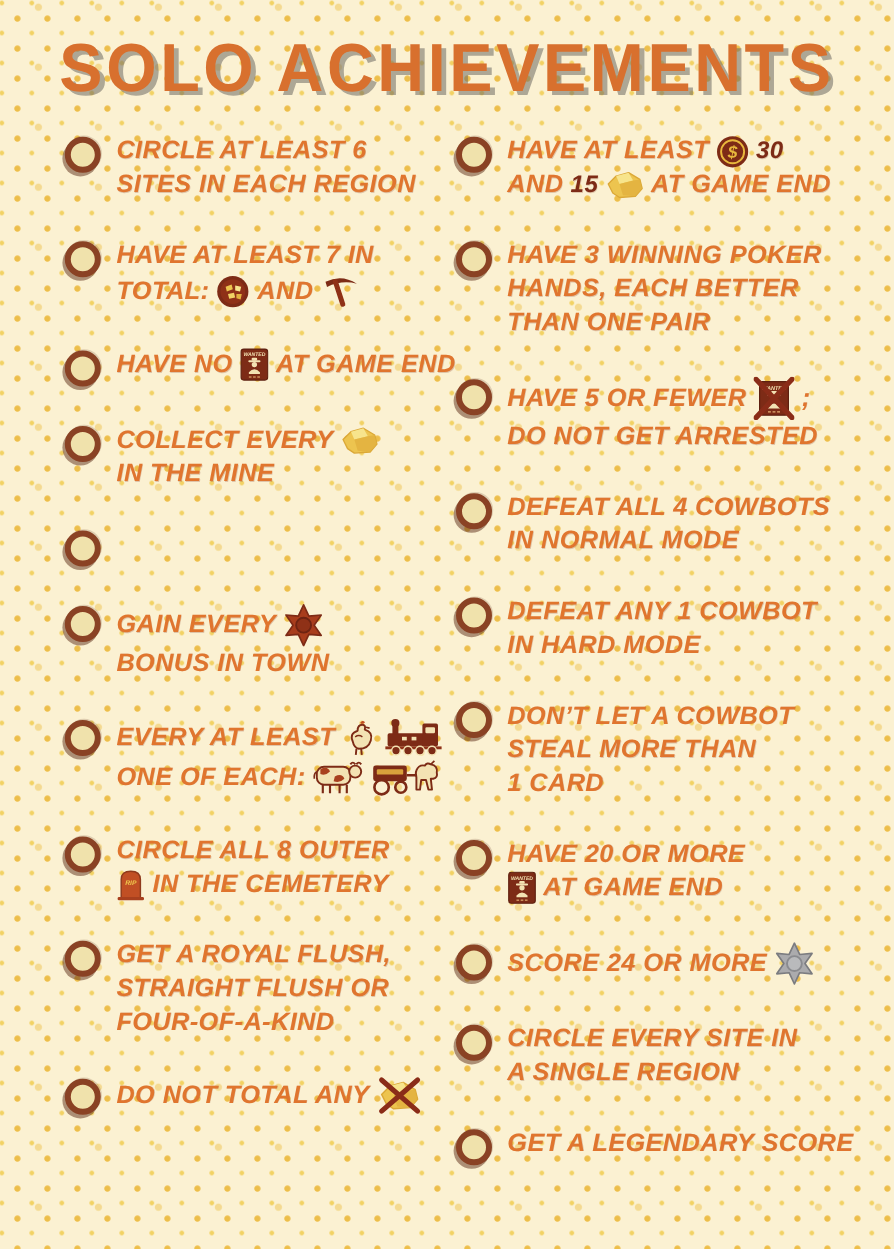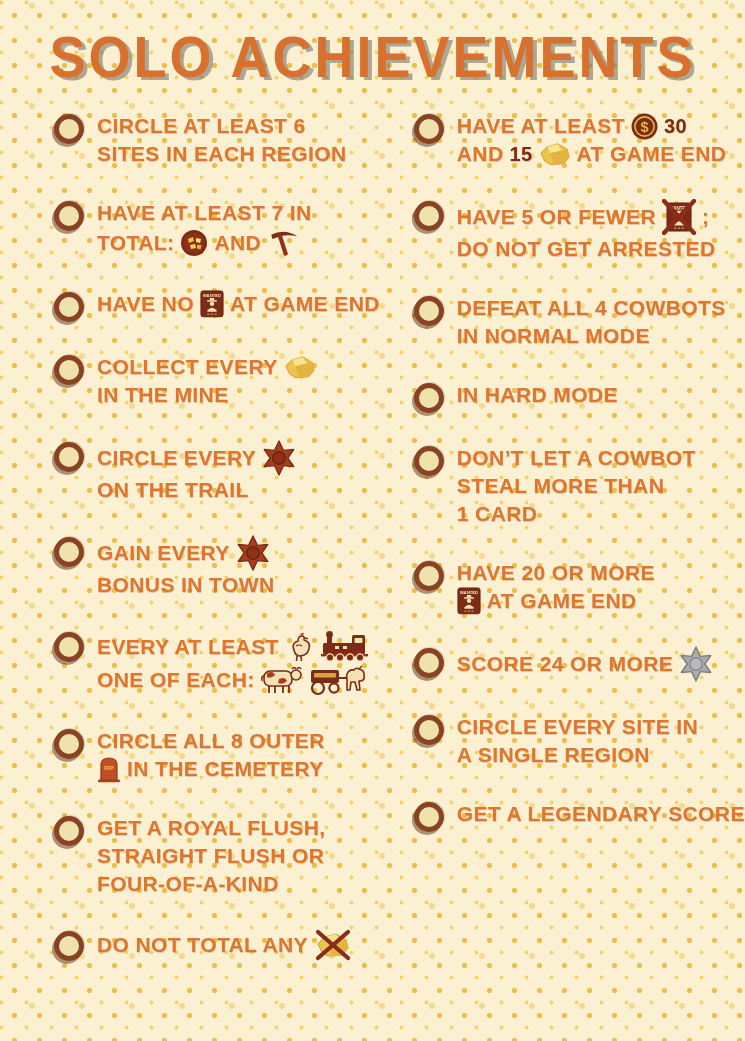--- a/index.html
+++ b/index.html
@@ -16,22 +16,23 @@
   }
   .title{
     margin:26px 0 24px 0;text-align:center;
     font-size:54px;font-weight:900;letter-spacing:3px;
     font-stretch:condensed;
     color:#D8702E;
     text-shadow:4px 3px 0 rgba(110,106,98,.55);
     transform:scaleY(1.05);
   }
   .columns{
-    display:grid;grid-template-columns:1fr 1fr;column-gap:34px;
+    display:grid;grid-template-columns:1fr 1fr;
     padding:0 54px;
+    font-style:italic;
   }
   .item{display:flex;align-items:flex-start;margin-bottom:31px;}
   .checkbox{
     flex:0 0 auto;width:20px;height:20px;border-radius:50%;
     border:5px solid #8A4224;background:#F0E2AC;
     box-shadow:-2px 3px 0 rgba(94,45,23,.5),1px -1px 0 rgba(94,45,23,.18);
     margin:2px 13px 0 0;cursor:pointer;
   }
   .lines{flex:1;}
   .line{display:flex;align-items:center;gap:6px;min-height:28px;}
@@ -127,34 +128,20 @@
                 </svg>
               </span>
             </div>
             <div class="line">
               <span class="t">IN THE MINE</span>
             </div>
           </div>
         </div>
         <div class="item">
           <span class="checkbox"></span>
-          <div class="lines">
-            <div class="line">
-              <span class="t">CIRCLE EVERY</span>
-              <span class="icon">
-                <svg width="34" height="36" viewBox="0 0 34 36">
- <polygon points="17,1 21.4,10.4 31.7,9.5 25.8,18 31.7,26.5 21.4,25.6 17,35 12.6,25.6 2.3,26.5 8.2,18 2.3,9.5 12.6,10.4" fill="#A83D1C" stroke="#7D2B16" stroke-width="1.4" stroke-linejoin="round"></polygon>
- <circle cx="17" cy="18" r="6.2" fill="#8F3117" stroke="#6E2412" stroke-width="1.6"></circle>
-                </svg>
-              </span>
-            </div>
-            <div class="line">
-              <span class="t">ON THE TRAIL</span>
-            </div>
-          </div>
         </div>
         <div class="item">
           <span class="checkbox"></span>
           <div class="lines">
             <div class="line">
               <span class="t">GAIN EVERY</span>
               <span class="icon">
                 <svg width="34" height="36" viewBox="0 0 34 36">
  <polygon points="17,1 21.4,10.4 31.7,9.5 25.8,18 31.7,26.5 21.4,25.6 17,35 12.6,25.6 2.3,26.5 8.2,18 2.3,9.5 12.6,10.4" fill="#A83D1C" stroke="#7D2B16" stroke-width="1.4" stroke-linejoin="round"></polygon>
  <circle cx="17" cy="18" r="6.2" fill="#8F3117" stroke="#6E2412" stroke-width="1.6"></circle>
@@ -301,20 +288,34 @@
                 </svg>
               </span>
               <span class="t">AT GAME END</span>
             </div>
           </div>
         </div>
         <div class="item">
           <span class="checkbox"></span>
           <div class="lines">
             <div class="line">
+              <span class="t">HAVE 3 WINNING POKER</span>
+            </div>
+            <div class="line">
+              <span class="t">HANDS, EACH BETTER</span>
+            </div>
+            <div class="line">
+              <span class="t">THAN ONE PAIR</span>
+            </div>
+          </div>
+        </div>
+        <div class="item">
+          <span class="checkbox"></span>
+          <div class="lines">
+            <div class="line">
               <span class="t">HAVE 5 OR FEWER</span>
               <span class="icon">
                 <svg width="34" height="36" viewBox="0 0 34 36">
    <g transform="translate(4,3)">
  <rect x="1" y="1" width="24" height="28" rx="2.5" fill="#7D2B16" stroke="#5E2010"></rect>
  <text x="13" y="7.6" font-size="4.6" text-anchor="middle" fill="#F3E2B3" font-weight="bold" font-family="Liberation Sans,sans-serif">WANTED</text>
  <rect x="7.5" y="11" width="11" height="1.8" rx=".9" fill="#F3E2B3"></rect>
  <rect x="10.5" y="8.8" width="5" height="2.6" rx="1" fill="#F3E2B3"></rect>
  <circle cx="13" cy="15" r="2.4" fill="#F3E2B3"></circle>
  <path d="M8,22 Q13,16.5 18,22 L18,23.5 L8,23.5 Z" fill="#F3E2B3"></path>
@@ -340,20 +341,23 @@
             </div>
             <div class="line">
               <span class="t">IN NORMAL MODE</span>
             </div>
           </div>
         </div>
         <div class="item">
           <span class="checkbox"></span>
           <div class="lines">
             <div class="line">
+              <span class="t">DEFEAT ANY 1 COWBOT</span>
+            </div>
+            <div class="line">
               <span class="t">IN HARD MODE</span>
             </div>
           </div>
         </div>
         <div class="item">
           <span class="checkbox"></span>
           <div class="lines">
             <div class="line">
               <span class="t">DON’T LET A COWBOT</span>
             </div>

